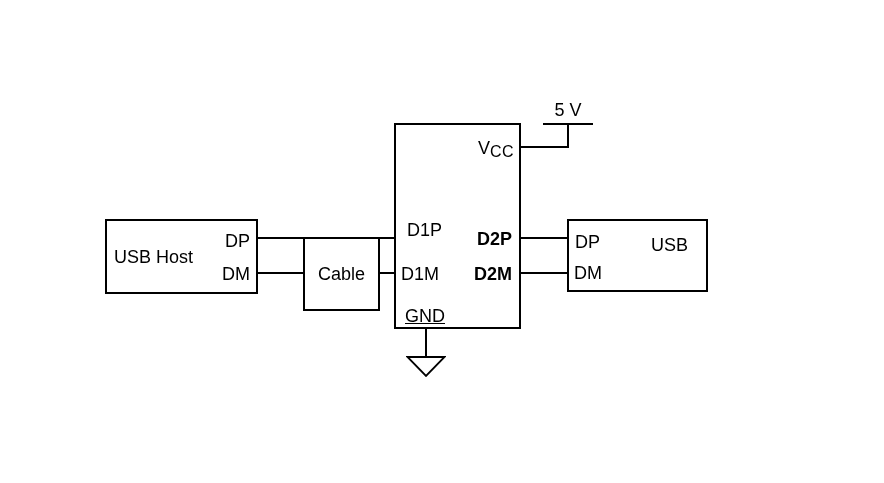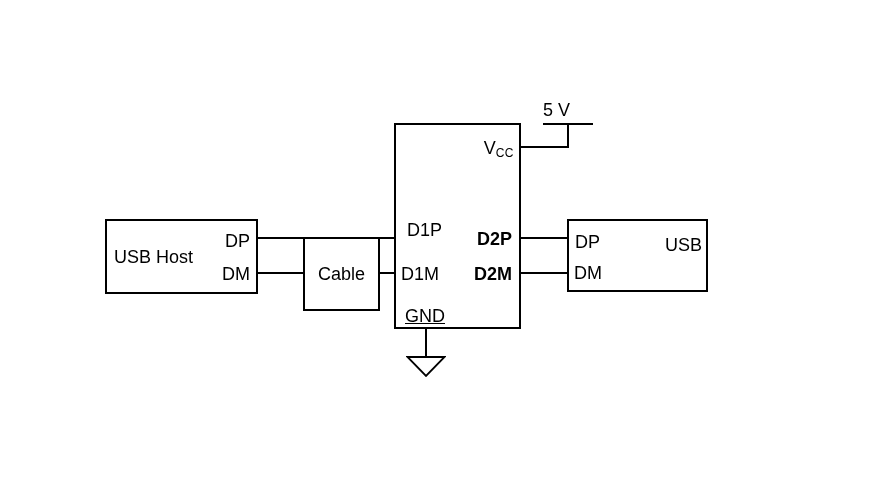--- a/index.html
+++ b/index.html
@@ -32,29 +32,30 @@
     line-height: 1;
     white-space: nowrap;
     color: #000000;
   }
   .center-label {
     display: flex;
     align-items: center;
     justify-content: center;
   }
   .vcc-sub {
-    font-size: 12px;
+    font-size: 16px;
     vertical-align: -3px;
     letter-spacing: 0.5px;
   }
   .conn-name {
     text-align: right;
     line-height: 22px;
   }
   .rail-label {
+    text-align: center;
   }
 </style>
 </head>
 <body>
 
 <div class="canvas">
 
   <div class="wire" style="left:256px; top:237px; width:48px; height:2px;"></div>
   <div class="wire" style="left:256px; top:272px; width:48px; height:2px;"></div>
 
@@ -89,18 +90,18 @@
     <div class="lbl" style="left:11px; top:96px;">D1P</div>
     <div class="lbl" style="right:7px; top:105px;font-weight:bold;">D2P</div>
     <div class="lbl" style="left:5px; top:140px;">D1M</div>
     <div class="lbl" style="right:7px; top:140px;font-weight:bold;">D2M</div>
     <div class="lbl" style="left:9px; bottom:2px;text-decoration:underline;">GND</div>
   </div>
 
   <div class="box" style="left:567px; top:219px; width:141px; height:73px;">
     <div class="lbl" style="left:6px; top:12px;">DP</div>
     <div class="lbl" style="left:5px; top:43px;">DM</div>
-    <div class="lbl conn-name" style="right:4px; top:13px;">
+    <div class="lbl conn-name" style="right:18px; top:13px;">
       <div>USB</div>
     </div>
   </div>
 
 </div>
 
 </body></html>

